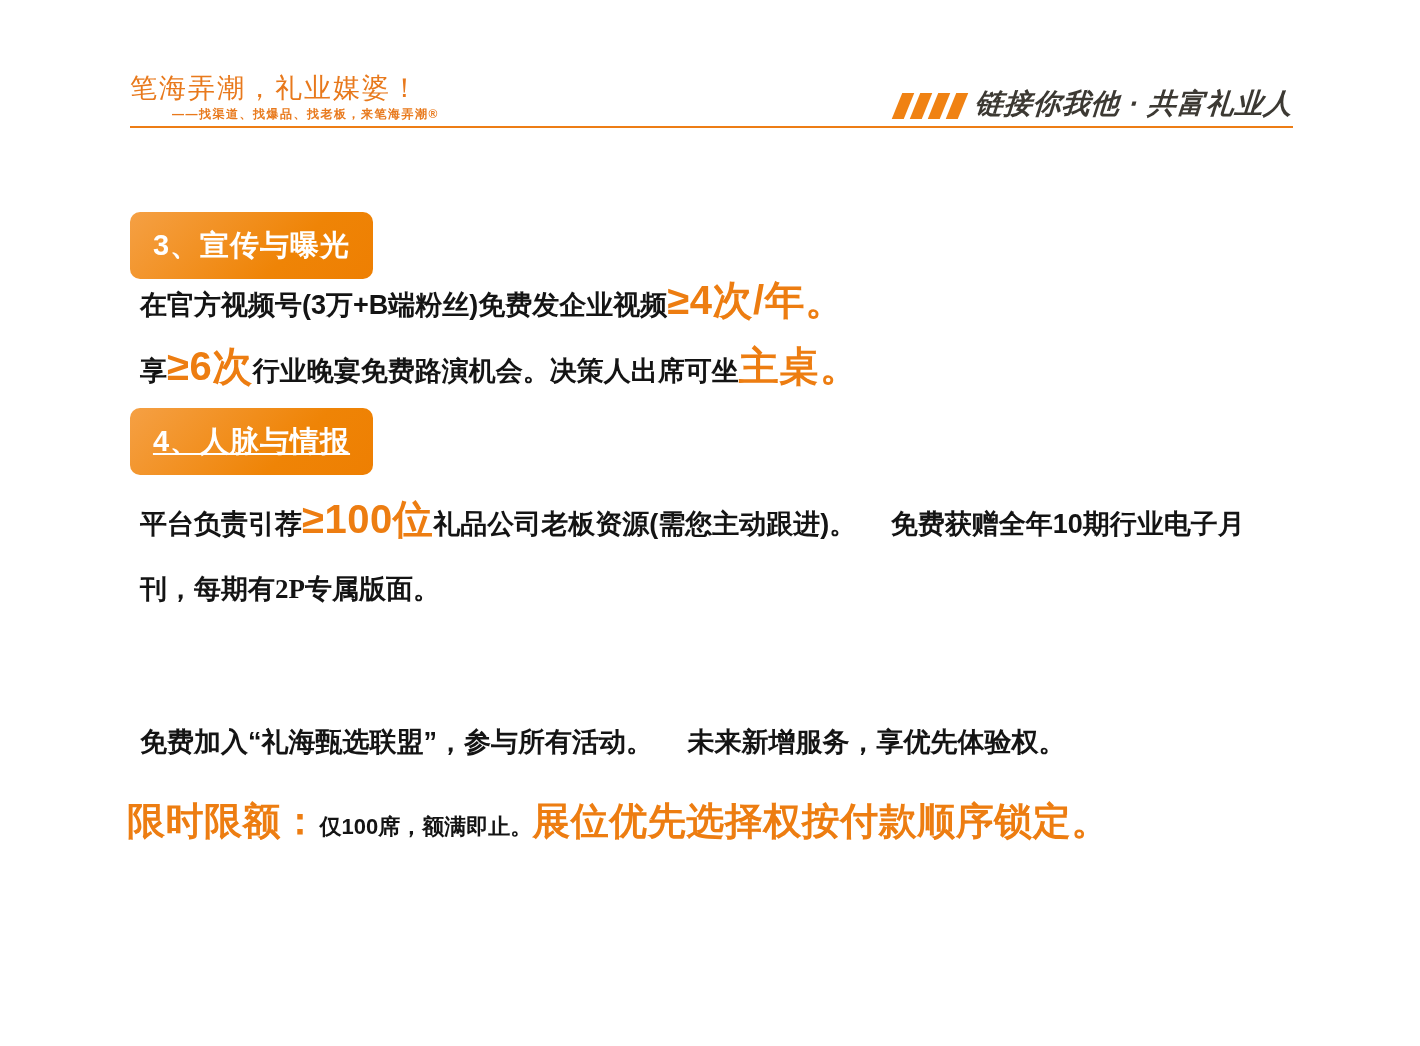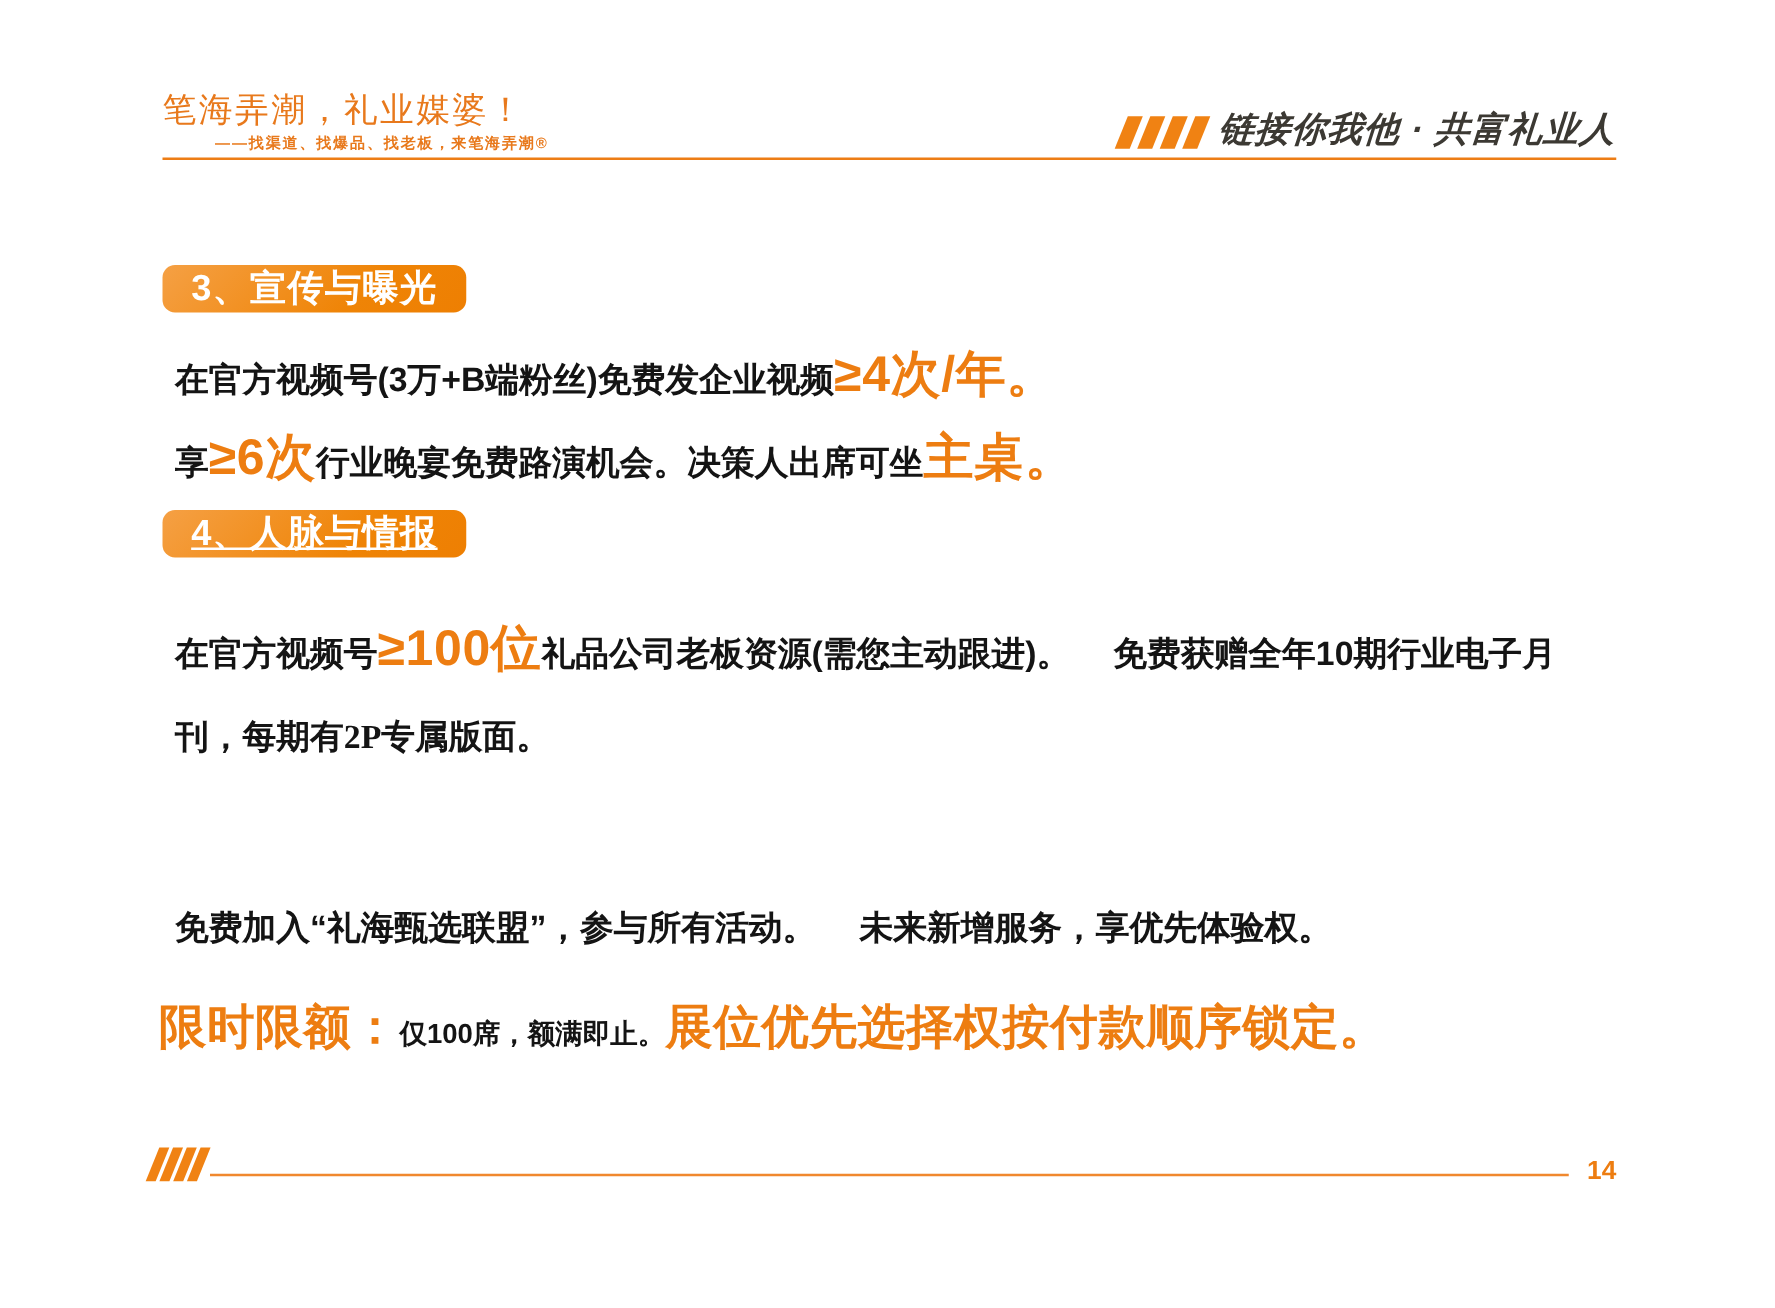--- a/index.html
+++ b/index.html
@@ -41,21 +41,21 @@
     position: absolute; right: 127px; top: 85px;
     font-size: 28px; font-weight: 800; font-style: italic;
     color: #3c3933; letter-spacing: 1px;
     transform: skewX(-4deg);
     white-space: nowrap;
   }
 
   
   .badge {
     position: absolute; left: 130px;
-    width: 243px; height: 38px;
+    width: 243px; height: 67px;
     border-radius: 10px;
     background: linear-gradient(135deg, #f5a044 0%, #ef8406 65%, #ee7f02 100%);
     color: #ffffff; font-size: 29px; font-weight: 800;
     display: flex; align-items: center; justify-content: center;
     letter-spacing: 1px;
     white-space: nowrap;
   }
   .badge-3 { top: 212px; }
   .badge-4 { top: 408px; text-decoration: underline; }
   .badge-5 { top: 648px; }
@@ -113,31 +113,21 @@
       <i></i>
       <i></i>
   </div>
   <div class="slogan">链接你我他 · 共富礼业人</div>
 
   <div class="badge badge-3">3、宣传与曝光</div>
   <div class="line line-1"><span>在官方视频号(3万+B端粉丝)免费发企业视频</span><span class="big">≥4次/年。</span></div>
   <div class="line line-2"><span>享</span><span class="big">≥6次</span><span>行业晚宴免费路演机会。决策人出席可坐</span><span class="big">主桌。</span></div>
 
   <div class="badge badge-4">4、人脉与情报</div>
-  <div class="line line-3"><span>在官方视频号</span><span class="big">≥100位</span><span>礼品公司老板资源(需您主动跟进)。　 免费获赠全年10期行业电子月</span></div>
+  <div class="line line-3"><span>平台负责引荐</span><span class="big">≥100位</span><span>礼品公司老板资源(需您主动跟进)。　 免费获赠全年10期行业电子月</span></div>
   <div class="line line-3b"><span>刊，每期有2P专属版面。</span></div>
 
   <div class="line line-4"><span>免费加入“礼海甄选联盟”，参与所有活动。　 未来新增服务，享优先体验权。</span></div>
 
   <div class="highlight"><span class="hl-label">限时限额：</span><span class="hl-note">仅100席，额满即止。</span><span class="hl-statement">展位优先选择权按付款顺序锁定。</span></div>
 
-  <div class="footer">
-    <div class="slashes footer-slashes">
-      <i></i>
-        <i></i>
-        <i></i>
-        <i></i>
-    </div>
-    <div class="footer-rule"></div>
-    <div class="page-number">14</div>
-  </div>
 
 </div>
 
 </body></html>

